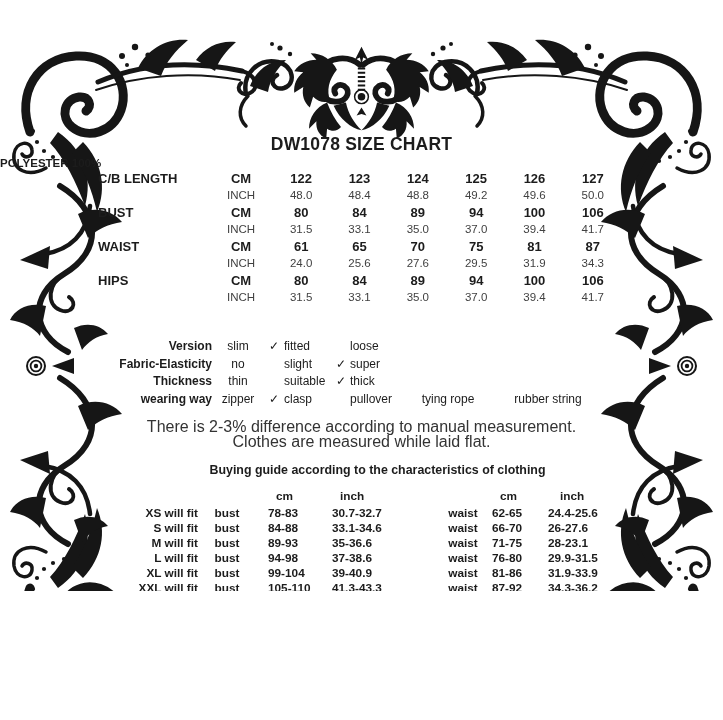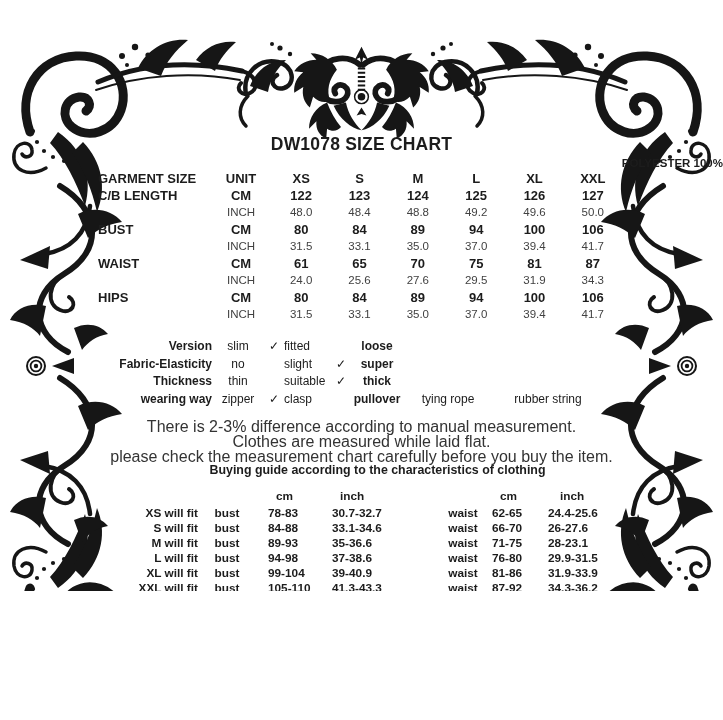--- a/index.html
+++ b/index.html
@@ -5,41 +5,41 @@
   html,body{margin:0;padding:0;background:#fff;}
   .canvas{
     position:relative;width:723px;height:591px;background:#ffffff;overflow:hidden;
     font-family:"Liberation Sans",sans-serif;color:#1c1c1c;
   }
   .abs{position:absolute;}
   #border-svg{position:absolute;left:0;top:0;width:723px;height:720px;}
 
   
   #title{top:134px;left:0;width:723px;text-align:center;font-size:17.5px;font-weight:bold;letter-spacing:.2px;}
-  #subtitle{top:157px;left:0;width:723px;text-align:right;font-size:11.5px;font-weight:bold;}
+  #subtitle{top:157px;left:0;width:723px;text-align:left;font-size:11.5px;font-weight:bold;}
 
   
   #sizeTable{top:170px;left:98px;width:524px;}
   .mrow{display:flex;height:17px;line-height:17px;}
   .c-label{width:112px;text-align:left;font-weight:bold;font-size:13px;white-space:nowrap;}
   .c-unit{width:62px;text-align:center;white-space:nowrap;}
   .c-v{flex:1;text-align:center;white-space:nowrap;}
   .thead .c-unit,.thead .c-v{font-weight:bold;font-size:13px;}
   .mrow[data-unit="CM"] .c-unit,.mrow[data-unit="CM"] .c-v{font-weight:bold;font-size:13px;}
   .mrow[data-unit="INCH"] .c-unit,.mrow[data-unit="INCH"] .c-v{font-weight:normal;font-size:11.5px;color:#414141;}
 
   
   #attrs{top:338px;left:98px;width:524px;}
   .arow{display:flex;height:17.6px;line-height:17.6px;font-size:12px;}
   .a-label{width:114px;text-align:right;font-weight:bold;white-space:nowrap;}
   .a-c1{width:52px;text-align:center;white-space:nowrap;}
   .a-k1{width:20px;text-align:center;}
   .a-c2{width:48px;text-align:left;white-space:nowrap;}
   .a-k2{width:18px;text-align:center;}
-  .a-c3{width:54px;text-align:center;white-space:nowrap;font-weight:bold;}
+  .a-c3{width:54px;text-align:left;white-space:nowrap;}
   .a-c4{width:88px;text-align:center;white-space:nowrap;}
   .a-c5{width:112px;text-align:center;white-space:nowrap;}
 
   
   #notes{top:419px;left:0;width:723px;text-align:center;}
   .note-line{height:15px;line-height:15px;font-size:16px;color:#333;}
   #guideHeading{top:463px;left:0;width:723px;text-align:center;font-size:12.4px;font-weight:bold;padding-left:16px;}
 
   
   #guide{top:489px;left:98px;width:544px;}
@@ -157,30 +157,20 @@
     <use href="#medCenter" transform="translate(361.5,688) scale(0.82,-0.82)"></use>
 
     <use href="#leftEdge"></use>
     <use href="#leftEdge" transform="translate(723,0) scale(-1,1)"></use>
   </svg>
 
   <div class="abs" id="title">DW1078 SIZE CHART</div>
   <div class="abs" id="subtitle">POLYESTER 100%</div>
 
   <div class="abs" id="sizeTable">
-    <div class="mrow thead">
-      <div class="c-label">GARMENT SIZE</div>
-      <div class="c-unit">UNIT</div>
-      <div class="c-v">XS</div>
-      <div class="c-v">S</div>
-      <div class="c-v">M</div>
-      <div class="c-v">L</div>
-      <div class="c-v">XL</div>
-      <div class="c-v">XXL</div>
-    </div>
 
       <div class="mrow" data-unit="CM">
         <div class="c-label">C/B LENGTH</div>
         <div class="c-unit">CM</div>
         <div class="c-v">122</div>
         <div class="c-v">123</div>
         <div class="c-v">124</div>
         <div class="c-v">125</div>
         <div class="c-v">126</div>
         <div class="c-v">127</div>
@@ -312,21 +302,20 @@
       </div>
 
   </div>
 
   <div class="abs" id="notes">
 
       <div class="note-line">There is 2-3% difference according to manual measurement.</div>
 
       <div class="note-line">Clothes are measured while laid flat.</div>
 
-      <div class="note-line">please check the measurement chart carefully before you buy the item.</div>
 
   </div>
   <div class="abs" id="guideHeading">Buying guide according to the characteristics of clothing</div>
 
   <div class="abs" id="guide">
     <div class="grow ghead">
       <div class="g-size"></div>
       <div class="g-part1"></div>
       <div class="g-cm1">cm</div>
       <div class="g-inch1">inch</div>

